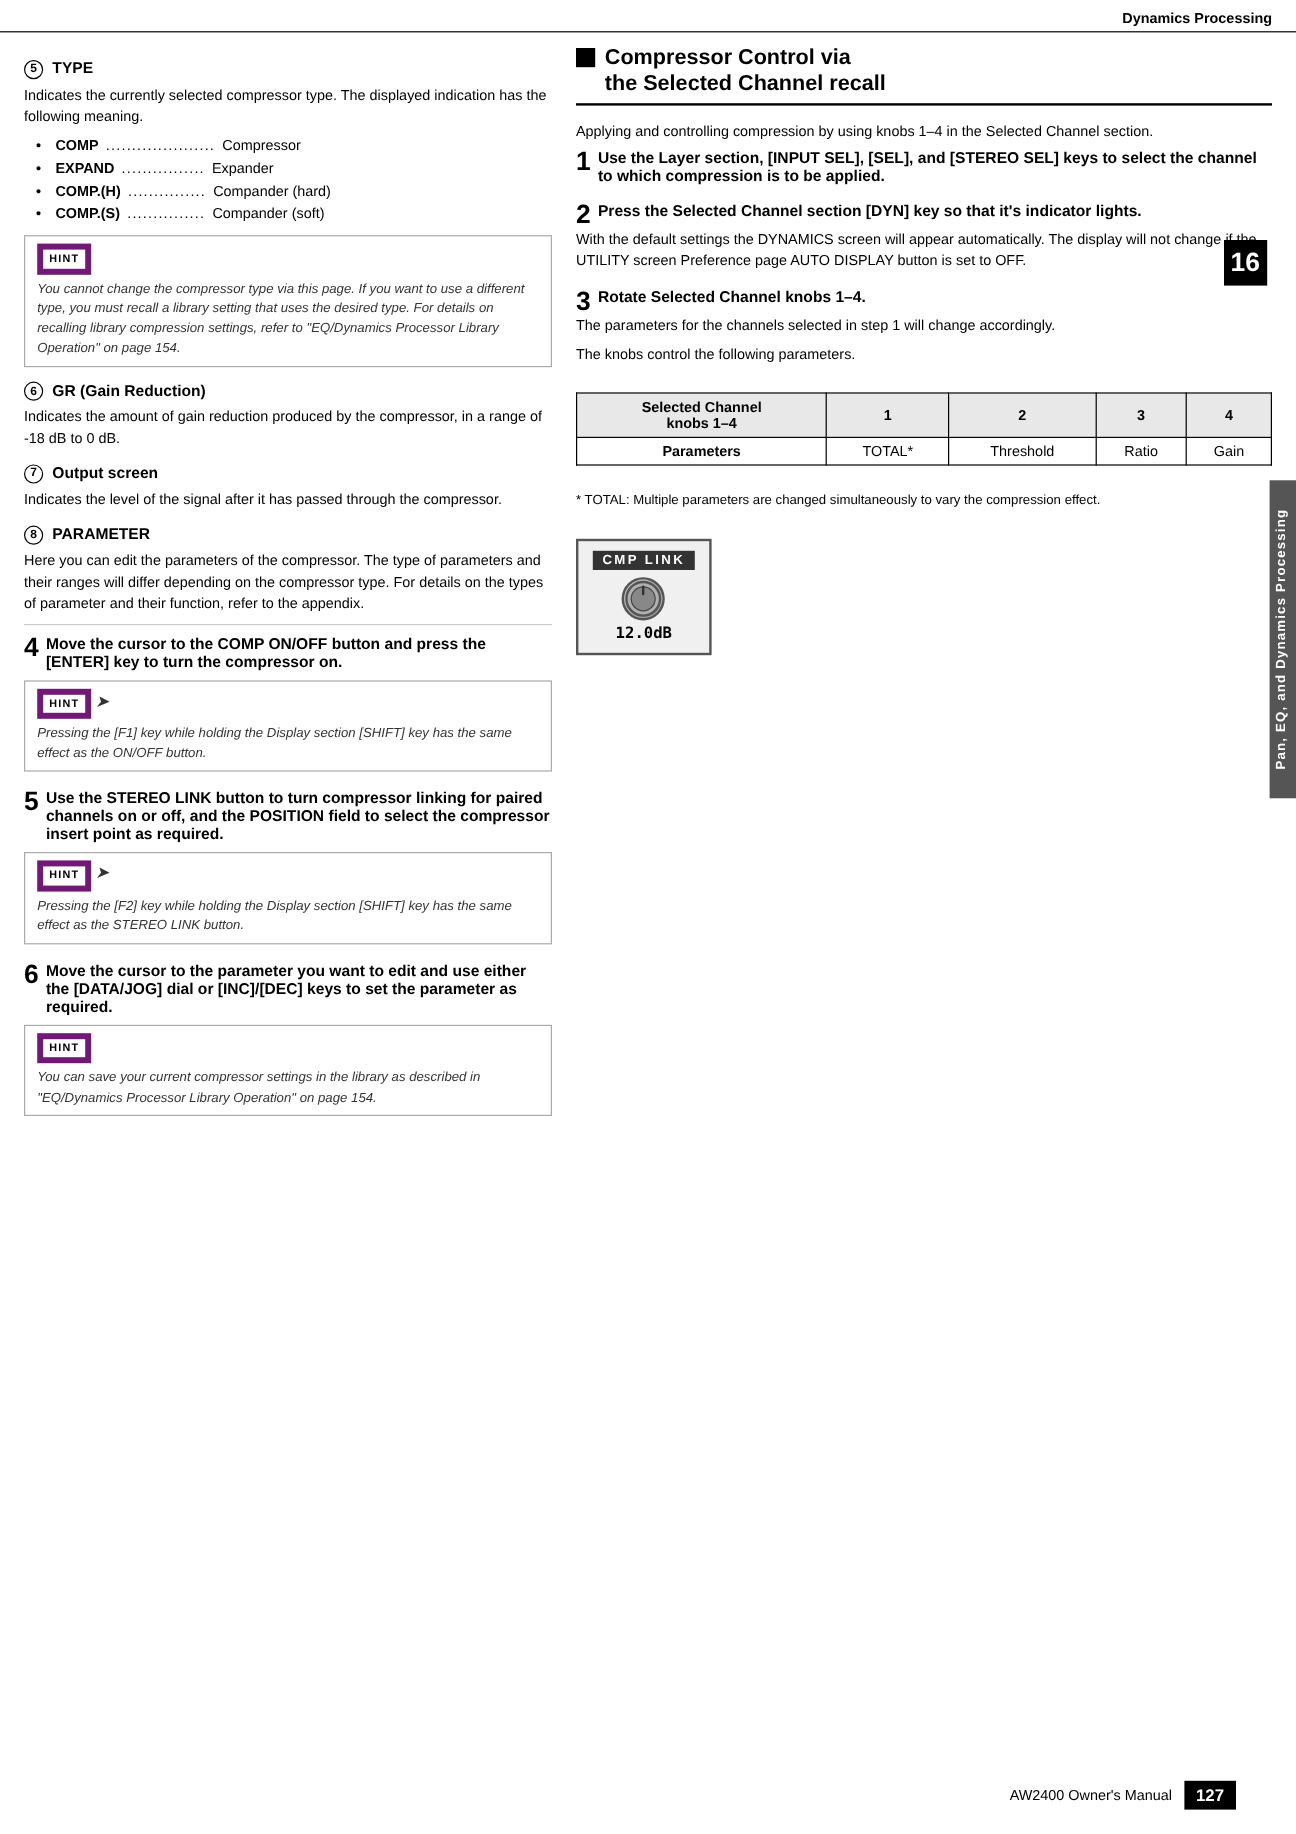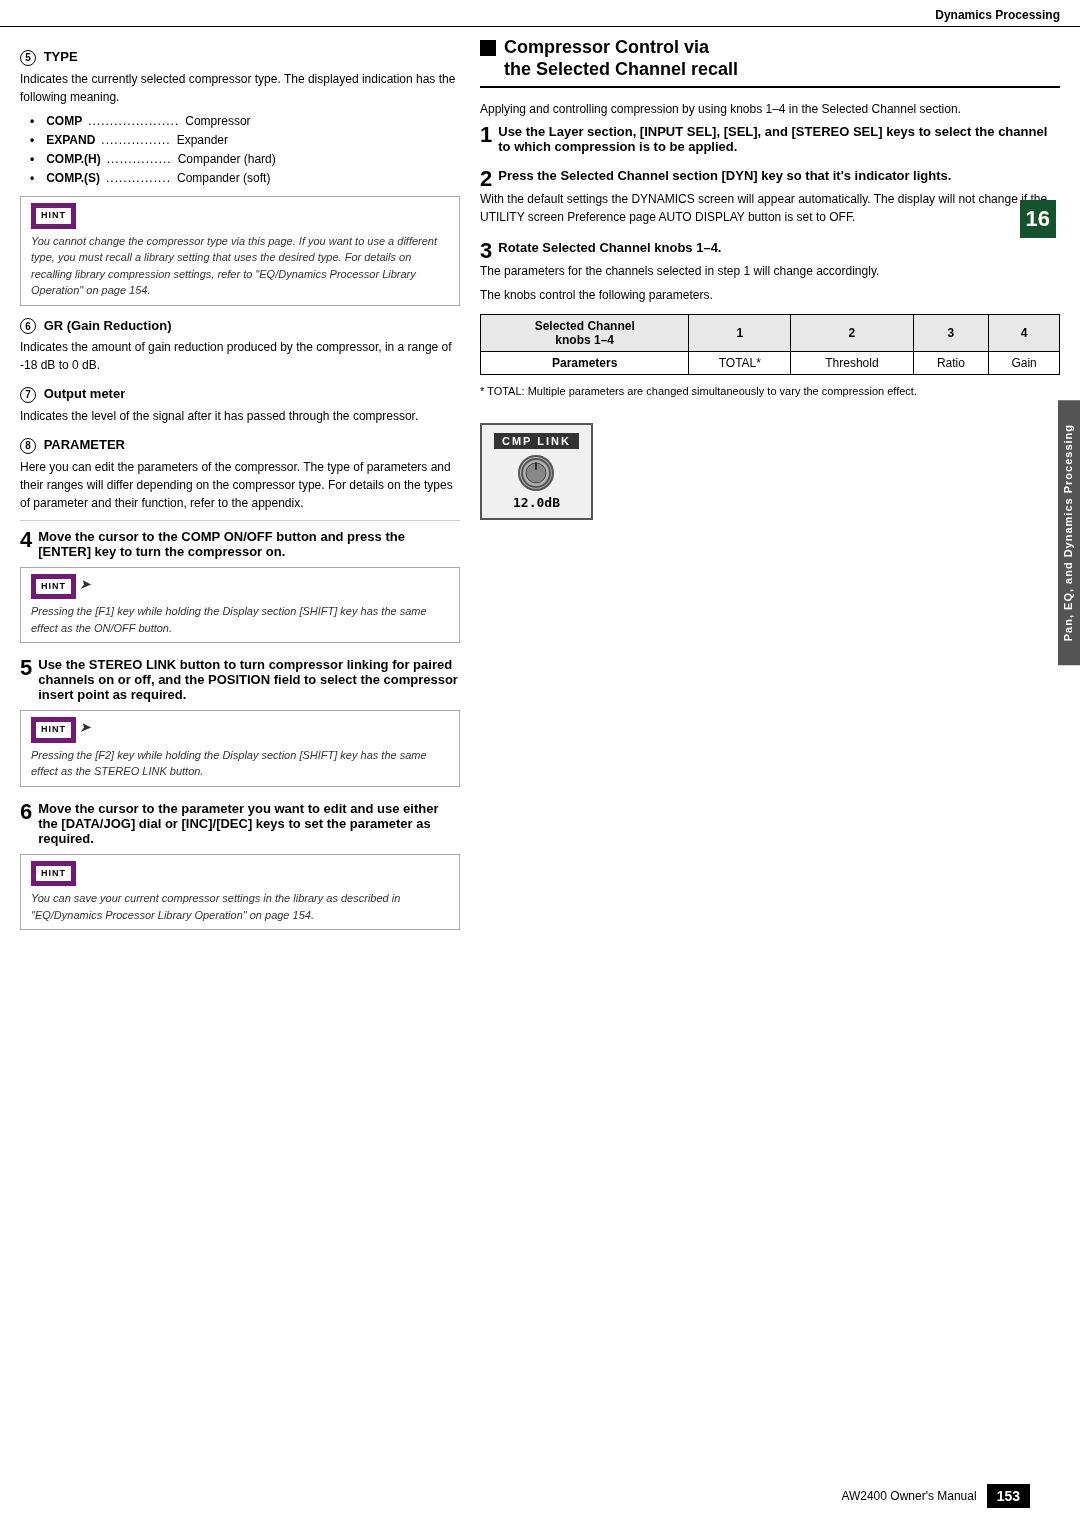--- a/index.html
+++ b/index.html
@@ -178,21 +178,21 @@
     .comp-title-text {
       font-size: 18px;
       font-weight: bold;
       line-height: 1.2;
     }
 
     
     .param-table {
       width: 100%;
       border-collapse: collapse;
-      margin: 10px 0;
+      margin: 23px 0;
       font-size: 12px;
     }
     .param-table th, .param-table td {
       border: 1px solid #000;
       padding: 4px 6px;
       text-align: center;
     }
     .param-table th {
       background: #e8e8e8;
       font-weight: bold;
@@ -250,21 +250,21 @@
       font-size: 12px;
       line-height: 1.5;
       flex: 1;
     }
 
     
     .chapter-tab {
       position: absolute;
       right: 24px;
       top: 200px;
-      background: #14532d;
+      background: #000000;
       color: #fff;
       font-size: 22px;
       font-weight: bold;
       padding: 8px 6px;
       line-height: 1;
     }
 
     .divider-line {
       border: none;
       border-top: 1px solid #ccc;
@@ -332,21 +332,21 @@
       <div class="section-heading">
         <span class="circle-num">6</span>
         <span>GR (Gain Reduction)</span>
       </div>
       <p class="section-text">Indicates the amount of gain reduction produced by the compressor, in a range of -18 dB to 0 dB.</p>
     </div>
 
     <div>
       <div class="section-heading">
         <span class="circle-num">7</span>
-        <span>Output meter</span>
+        <span>Output screen</span>
       </div>
       <p class="section-text">Indicates the level of the signal after it has passed through the compressor.</p>
     </div>
 
     <div>
       <div class="section-heading">
         <span class="circle-num">8</span>
         <span>PARAMETER</span>
       </div>
       <p class="section-text">Here you can edit the parameters of the compressor. The type of parameters and their ranges will differ depending on the compressor type. For details on the types of parameter and their function, refer to the appendix.</p>
@@ -467,14 +467,14 @@
   </div>
 
 </div>
 
 <div style="position:absolute; right:0; top:400px; background:#555; color:#fff; writing-mode:vertical-lr; transform:rotate(180deg); padding:24px 6px; font-size:11px; font-weight:bold; letter-spacing:1px; width:22px;">
   <span>Pan, EQ, and Dynamics Processing</span>
 </div>
 
 <div class="page-footer">
   <span>AW2400 Owner's Manual</span>
-  <div class="page-number-box">153</div>
+  <div class="page-number-box">127</div>
 </div>
 
 </body></html>

